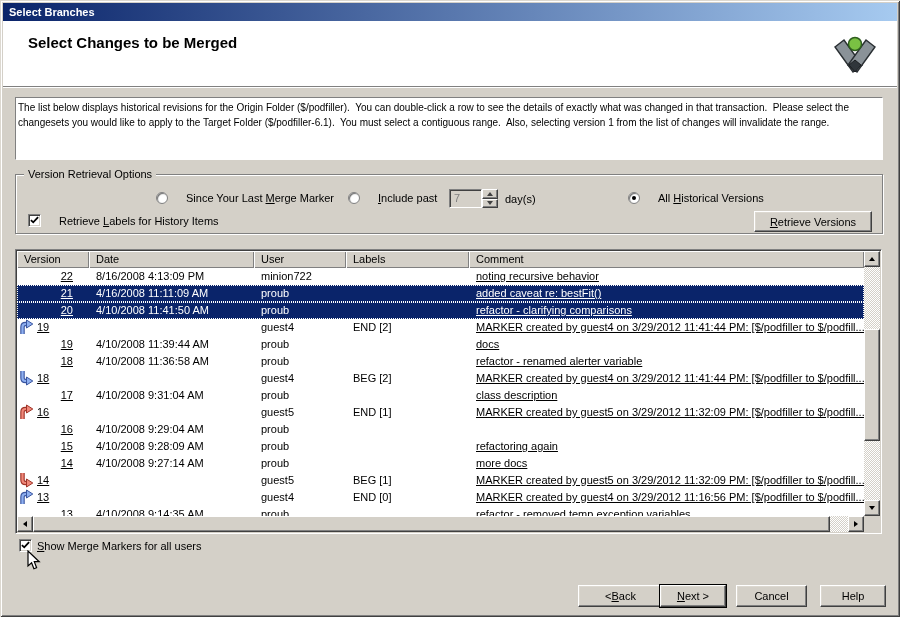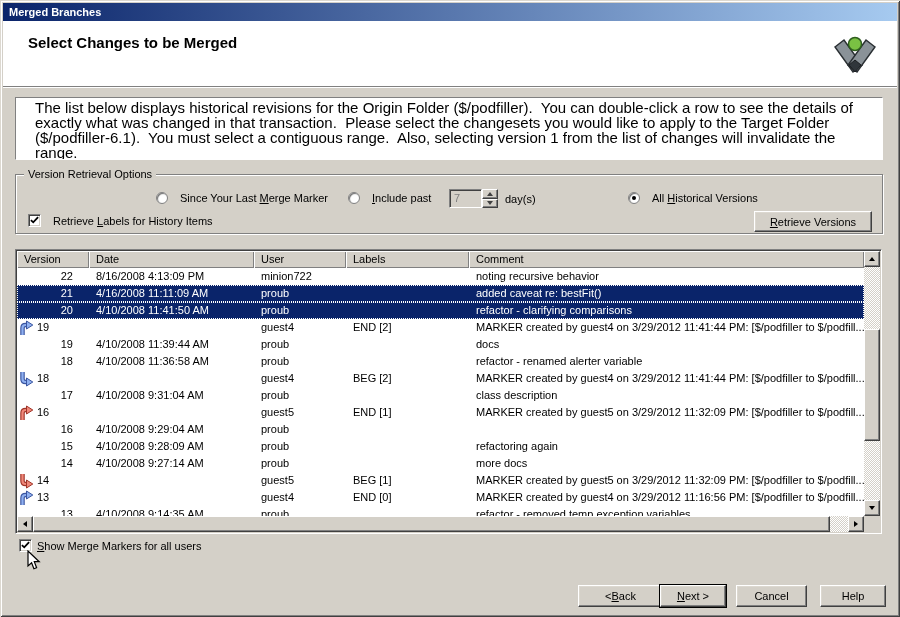--- a/index.html
+++ b/index.html
@@ -21,29 +21,29 @@
   
   .header-band{position:absolute;left:3px;right:3px;top:21px;height:65px;background:#fff;}
   .page-title{position:absolute;left:25px;top:13px;font-size:15px;font-weight:bold;color:#000;}
   .logo{position:absolute;right:16px;top:14px;}
   .header-divider{position:absolute;left:3px;right:3px;top:86px;height:2px;
     background:linear-gradient(#808080 0 1px,#fff 1px 2px);}
   
   .desc-box{
     position:absolute;left:15px;top:97px;width:868px;height:63px;background:#fff;
     border:1px solid;border-color:#808080 #fff #fff #808080;
-    padding:2px 19px;line-height:15px;font-size:15px;white-space:pre-wrap;overflow:hidden;
+    padding:2px 2px;line-height:15px;font-size:10px;white-space:pre-wrap;overflow:hidden;
   }
   
   .groupbox{
     position:absolute;left:15px;top:174px;width:868px;height:60px;
     border:1px solid #808080;box-shadow:inset 1px 1px 0 #fff,1px 1px 0 #fff;
   }
   .groupbox .legend{position:absolute;left:8px;top:-7px;background:var(--dialog-bg,#d4d0c8);padding:0 4px;}
-  .opt{position:absolute;display:flex;align-items:center;gap:12px;white-space:nowrap;cursor:default;}
+  .opt{position:absolute;display:flex;align-items:center;gap:18px;white-space:nowrap;cursor:default;}
   .rb{width:12px;height:12px;border-radius:50%;background:#fff;border:1px solid #808080;
       box-shadow:inset 1px 1px 1px rgba(64,64,64,.75), inset -1px -1px 0 #fff;position:relative;flex:none;}
   .opt.checked .rb::after{content:'';position:absolute;left:3px;top:3px;width:4px;height:4px;border-radius:50%;background:#000;}
   .cb{width:13px;height:13px;background:#fff;border:1px solid;border-color:#808080 #fff #fff #808080;
       box-shadow:inset 1px 1px 0 #404040, inset -1px -1px 0 #d4d0c8;position:relative;flex:none;}
   .cb svg{position:absolute;left:1px;top:1px;}
   .spinbox{position:absolute;display:flex;}
   .spin-field{width:33px;height:19px;background:var(--dialog-bg,#d4d0c8);color:#808080;
       border:1px solid;border-color:#808080 #fff #fff #808080;
       box-shadow:inset 1px 1px 0 #404040, inset -1px -1px 0 #d4d0c8;
@@ -72,27 +72,27 @@
   }
   .lv-main{overflow:hidden;display:flex;flex-direction:column;}
   .lv-header{display:flex;height:17px;flex:none;background:var(--dialog-bg,#d4d0c8);}
   .lv-hcell{height:17px;background:var(--dialog-bg,#d4d0c8);
     box-shadow:inset 1px 1px 0 #fff, inset -1px -1px 0 #808080;
     padding:2px 0 0 7px;white-space:nowrap;overflow:hidden;flex:none;}
   .lv-rows{flex:1;overflow:hidden;background:#fff;}
   .lv-row{display:flex;height:17px;align-items:center;white-space:nowrap;}
   .lv-row.selected{background:var(--selection-bg,#0a246a);color:var(--selection-fg,#fff);outline:1px dotted #fff;outline-offset:-1px;}
   .c{height:17px;line-height:17px;overflow:hidden;flex:none;}
-  .c.ver{width:72px;display:flex;align-items:flex-end;justify-content:flex-end;padding-right:16px;}
+  .c.ver{width:72px;display:flex;align-items:flex-start;justify-content:flex-end;padding-right:16px;text-decoration:underline;}
   .c.ver.has-icon{justify-content:flex-start;padding:0 0 0 2px;}
   .c.ver.has-icon .marker{margin-right:3px;}
   .c.date{width:165px;padding-left:7px;}
   .c.user{width:92px;padding-left:7px;}
   .c.labels{width:123px;padding-left:7px;}
-  .c.comment{flex:1;padding-left:7px;}
+  .c.comment{flex:1;padding-left:7px;text-decoration:underline;}
   
   .vscroll{display:flex;flex-direction:column;width:16px;}
   .sb-btn{width:16px;height:16px;flex:none;background:var(--dialog-bg,#d4d0c8);
     border:1px solid;border-color:#fff #404040 #404040 #fff;box-shadow:inset -1px -1px 0 #808080;
     display:flex;align-items:center;justify-content:center;}
   .sb-track{flex:1;background:repeating-conic-gradient(#fff 0% 25%, #d4d0c8 0% 50%) 0 0/2px 2px;position:relative;}
   .v-thumb{position:absolute;left:0;top:62px;width:16px;height:112px;background:var(--dialog-bg,#d4d0c8);
     border:1px solid;border-color:#fff #404040 #404040 #fff;box-shadow:inset -1px -1px 0 #808080;}
   .hscroll{display:flex;height:16px;}
   .h-track{flex:1;background:repeating-conic-gradient(#fff 0% 25%, #d4d0c8 0% 50%) 0 0/2px 2px;position:relative;}
@@ -107,21 +107,21 @@
   .btn-cancel{position:absolute;left:736px;top:585px;width:71px;height:22px;}
   .btn-help{position:absolute;left:820px;top:585px;width:66px;height:22px;}
   u{text-decoration:underline;}
 </style>
 </head>
 <body>
 
 <div class="dialog">
 
   <div class="titlebar">
-    <span>Merged Branches</span>
+    <span>Select Branches</span>
   </div>
 
   <div class="header-band">
     <div class="page-title">Select Changes to be Merged</div>
     <svg class="logo" width="52" height="42" viewBox="0 0 52 42">
       <polygon points="6,12 15,5 33,30 24,37" style="fill:var(--logo-gray,#8a9298)" stroke="#2a2f33" stroke-width="1.5"></polygon>
       <polygon points="46,12 37,5 19,30 28,37" style="fill:var(--logo-gray,#8a9298)" stroke="#2a2f33" stroke-width="1.5"></polygon>
       <polygon points="20,30 26,25 32,30 26,37" fill="#30363b" stroke="#1a1d20" stroke-width="1"></polygon>
       <circle cx="26" cy="9" r="6.5" style="fill:var(--logo-green,#7ac143)" stroke="#2e5e1e" stroke-width="1.5"></circle>
     </svg>

